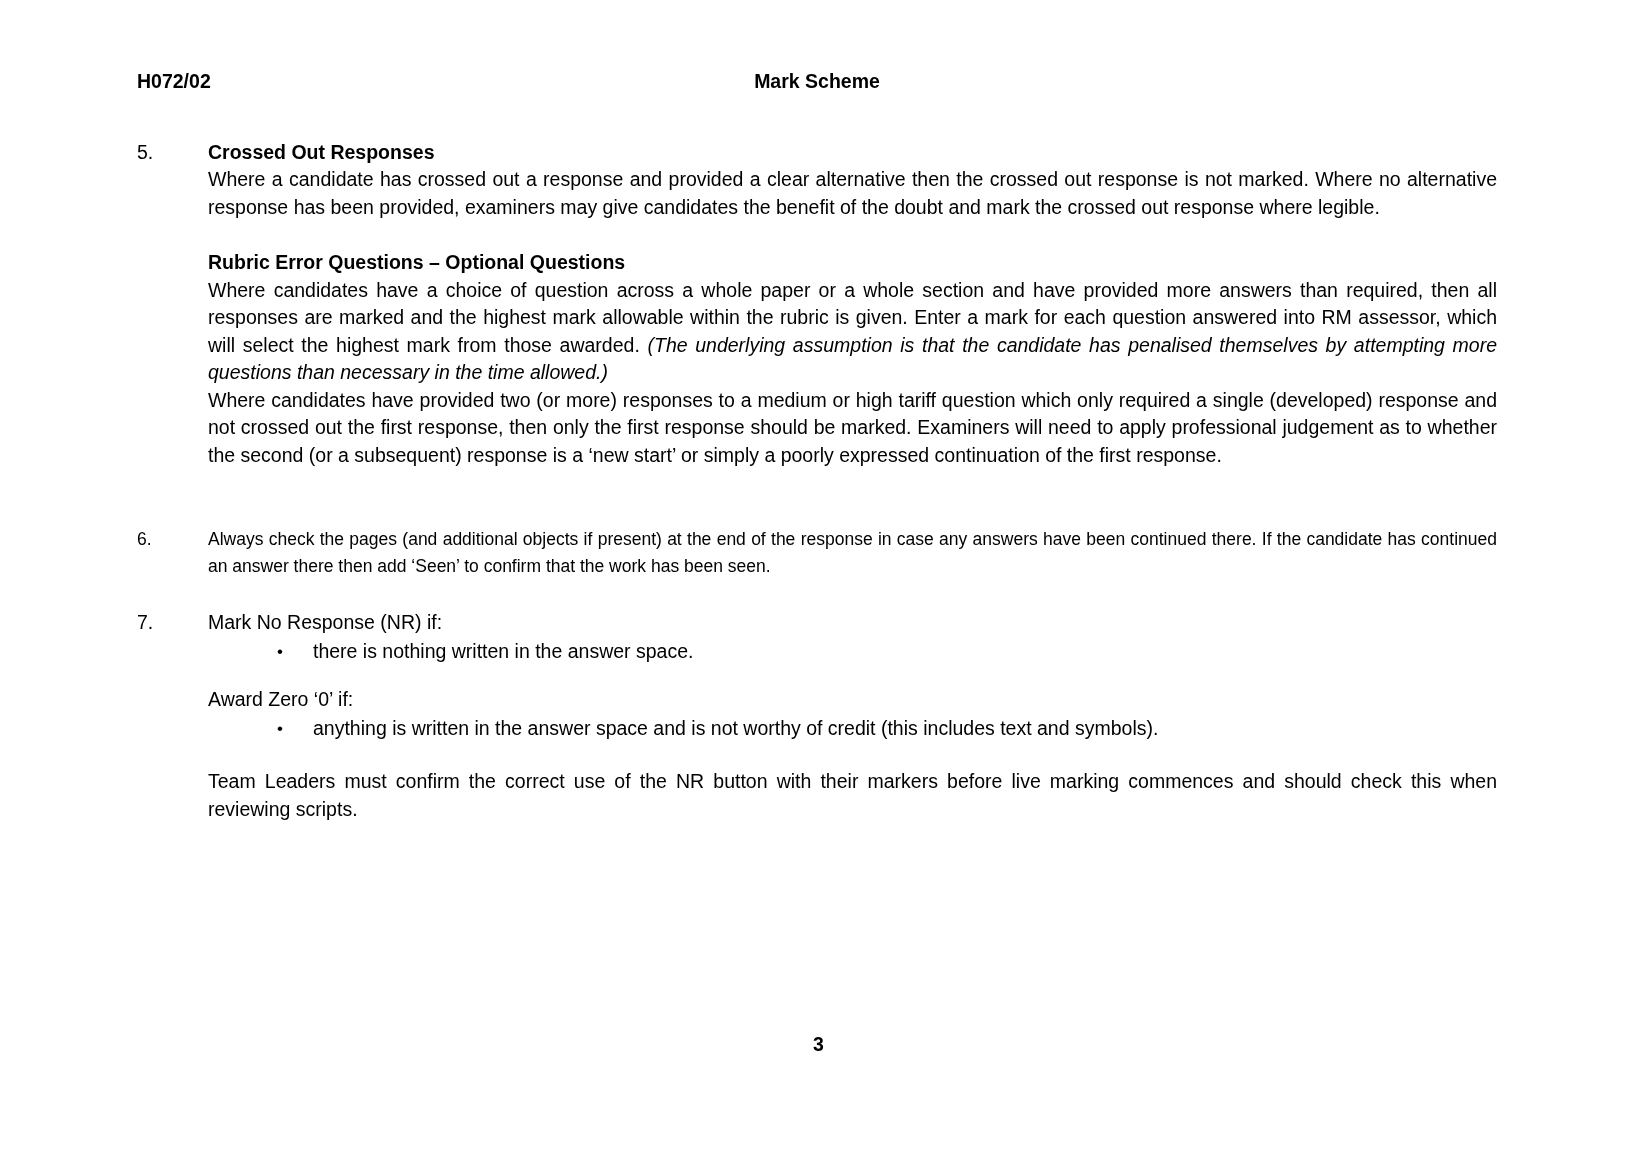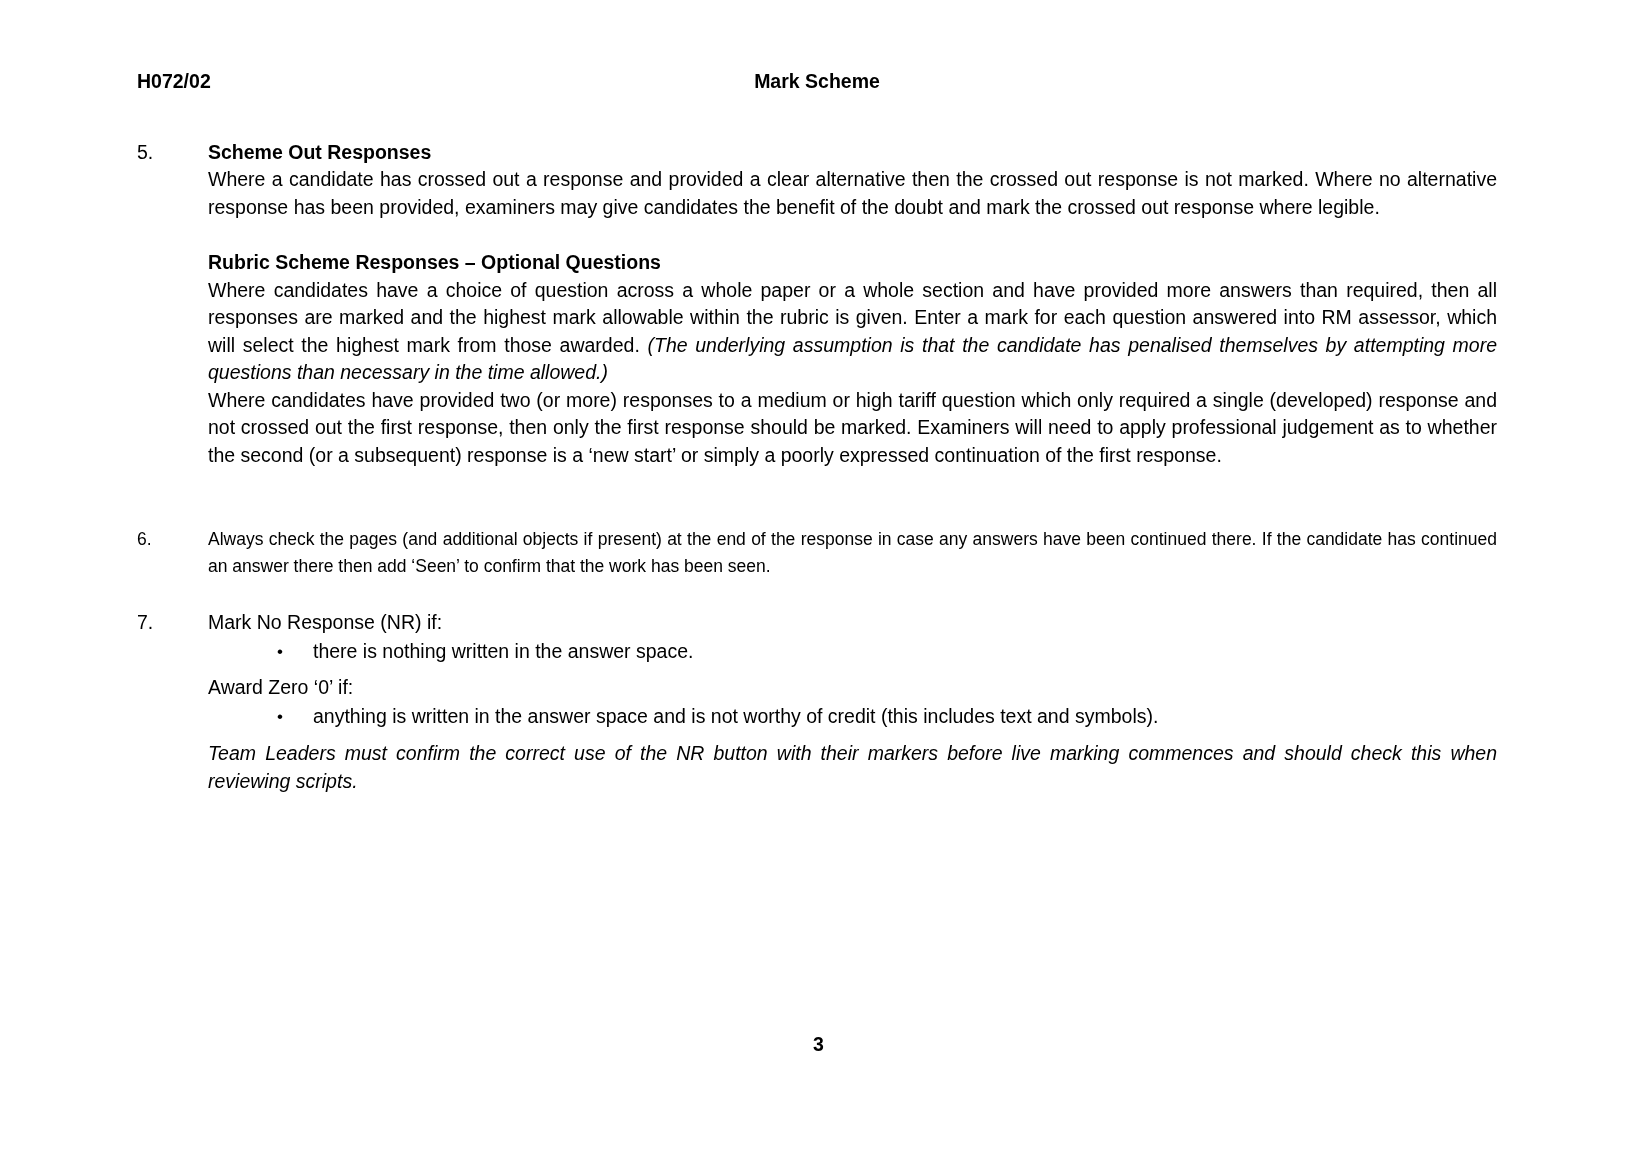--- a/index.html
+++ b/index.html
@@ -51,22 +51,22 @@
   .bullet-row {
     display: flex;
     padding-left: 69px;
     margin-top: 1px;
   }
   .bullet-marker {
     width: 36px;
     flex-shrink: 0;
     font-size: 17px;
   }
-  .mt-zero   { margin-top: 9px; }
-  .mt-team   { margin-top: 10px; font-style: italic; }
+  .mt-zero   { margin-top: 21px; }
+  .mt-team   { margin-top: 26px; }
   .mt-note   { margin-top: 25px; }
 
   .footer {
     position: absolute;
     top: 1031px;
     left: 0;
     width: 100%;
     text-align: center;
     font-weight: bold;
   }
@@ -79,24 +79,24 @@
   <div class="header">
     <div class="h-left">H072/02</div>
     <div class="h-center">Mark Scheme</div>
   </div>
 
   <div class="content">
 
     <div class="section">
       <div class="num">5.</div>
       <div class="sec-body">
-        <p class="bold">Scheme Out Responses</p>
+        <p class="bold">Crossed Out Responses</p>
         <p class="justify">Where a candidate has crossed out a response and provided a clear alternative then the crossed out response is not marked. Where no alternative response has been provided, examiners may give candidates the benefit of the doubt and mark the crossed out response where legible.</p>
 
-        <p class="bold gap-block">Rubric Scheme Responses – Optional Questions</p>
+        <p class="bold gap-block">Rubric Error Questions – Optional Questions</p>
         <p class="justify"><span>Where candidates have a choice of question across a whole paper or a whole section and have provided more answers than required, then all responses are marked and the highest mark allowable within the rubric is given. Enter a mark for each question answered into RM assessor, which will select the highest mark from those awarded. </span><em>(The underlying assumption is that the candidate has penalised themselves by attempting more questions than necessary in the time allowed.)</em></p>
 
         <p class="justify">Where candidates have provided two (or more) responses to a medium or high tariff question which only required a single (developed) response and not crossed out the first response, then only the first response should be marked. Examiners will need to apply professional judgement as to whether the second (or a subsequent) response is a ‘new start’ or simply a poorly expressed continuation of the first response.</p>
       </div>
     </div>
 
     <div class="section section-6">
       <div class="num small">6.</div>
       <div class="sec-body small">
         <p class="justify">Always check the pages (and additional objects if present) at the end of the response in case any answers have been continued there. If the candidate has continued an answer there then add ‘Seen’ to confirm that the work has been seen.</p>

